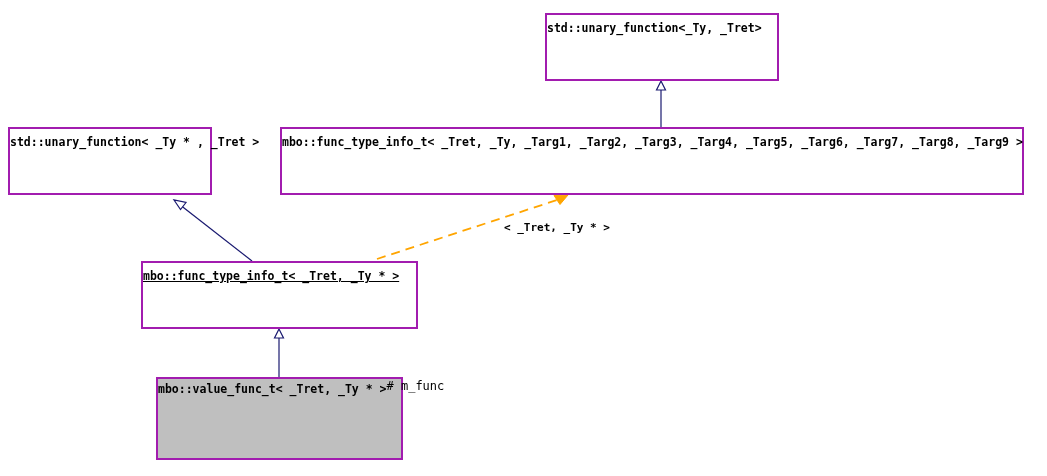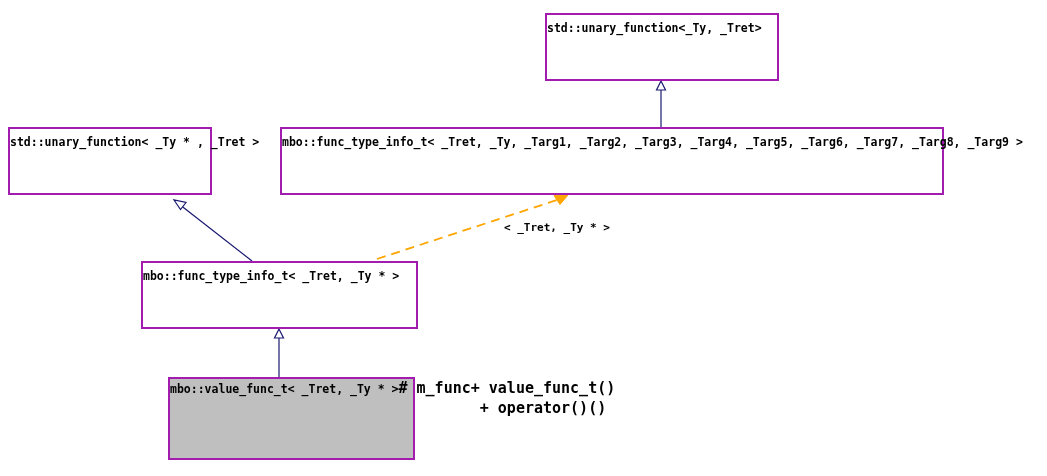--- a/index.html
+++ b/index.html
@@ -47,28 +47,28 @@
     justify-content: center;
     letter-spacing: 0px;
   }
   .uml-sep {
     height: 1px;
     background: #000000;
     flex: none;
   }
   .uml-compartment {
     box-sizing: border-box;
-    font-size: 15px;
-    font-weight: bold;
+    font-size: 12px;
+    font-weight: normal;
     color: #000000;
     line-height: 1.27;
     display: flex;
     flex-direction: column;
     align-items: center;
-    justify-content: center;
+    justify-content: flex-start;
     white-space: nowrap;
   }
   .uml-compartment .member {
     display: block;
     text-align: center;
   }
   .uml-compartment.empty {
     min-height: 18px;
   }
   .edge-label {
@@ -84,31 +84,31 @@
   #node-top        { left: 545px; top: 13px;  width: 234px; height: 68px; }
   #node-top .uml-title        { height: 27px; }
   #node-top .c1               { height: 19px; }
   #node-top .c2               { height: 19px; }
 
   #node-left       { left: 8px;  top: 127px; width: 204px; height: 68px; }
   #node-left .uml-title       { height: 27px; }
   #node-left .c1              { height: 19px; }
   #node-left .c2              { height: 19px; }
 
-  #node-wide       { left: 280px; top: 127px; width: 664px; height: 68px; }
+  #node-wide       { left: 280px; top: 127px; width: 744px; height: 68px; }
   #node-wide .uml-title       { height: 27px; }
   #node-wide .c1              { height: 19px; }
   #node-wide .c2              { height: 19px; }
 
   #node-mid        { left: 141px; top: 261px; width: 277px; height: 68px; }
-  #node-mid .uml-title        { height: 27px; }
+  #node-mid .uml-title        { height: 27px; text-decoration: underline; }
   #node-mid .c1               { height: 19px; }
   #node-mid .c2               { height: 19px; }
 
-  #node-bottom     { left: 168px; top: 377px; width: 247px; height: 83px; }
+  #node-bottom     { left: 156px; top: 377px; width: 247px; height: 83px; }
   #node-bottom .uml-title     { height: 22px; }
   #node-bottom .c1            { height: 20px; }
   #node-bottom .c2            { height: 39px; }
 </style>
 </head>
 <body>
 
 <div id="diagram-root">
 
   <svg id="edge-layer" viewBox="0 0 1047 476" width="1047" height="476" xmlns="http://www.w3.org/2000/svg">
@@ -166,21 +166,17 @@
     <div class="uml-compartment c2 empty"></div>
   </div>
 
   <div class="uml-node filled" id="node-bottom">
     <div class="uml-title">mbo::value_func_t&lt; _Tret, _Ty * &gt;</div>
     <div class="uml-sep"></div>
     <div class="uml-compartment c1">
       <span class="member"># m_func</span>
     </div>
     <div class="uml-sep"></div>
-    <div class="uml-compartment c2">
-      <span class="member">+ value_func_t()</span>
-      <span class="member">+ operator()()</span>
-    </div>
   </div>
 
   <div class="edge-label" style="left: 504px; top: 221px;">&lt; _Tret, _Ty * &gt;</div>
 
 </div>
 
 </body></html>

